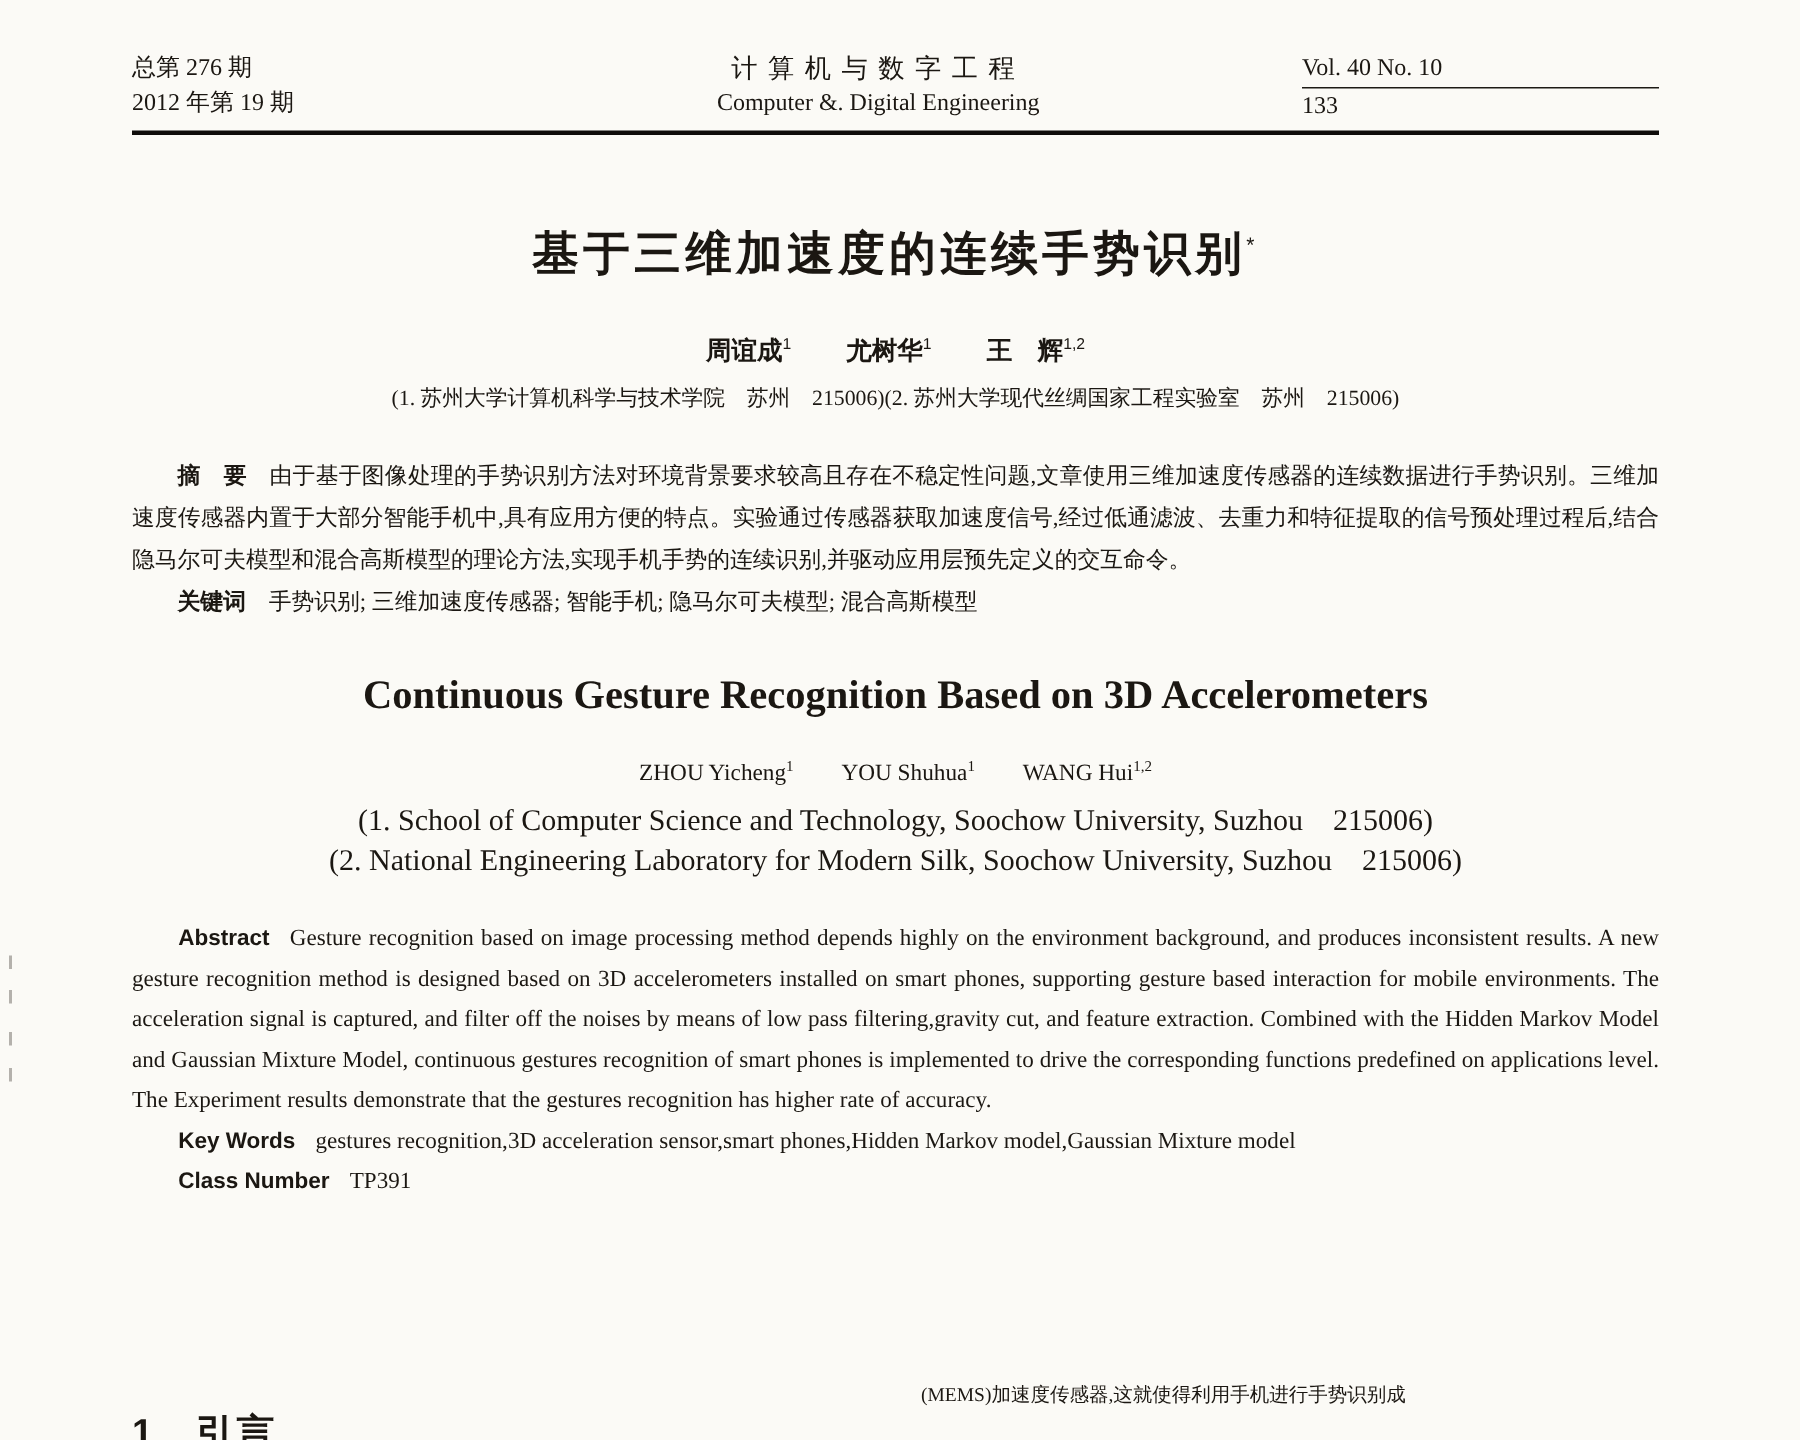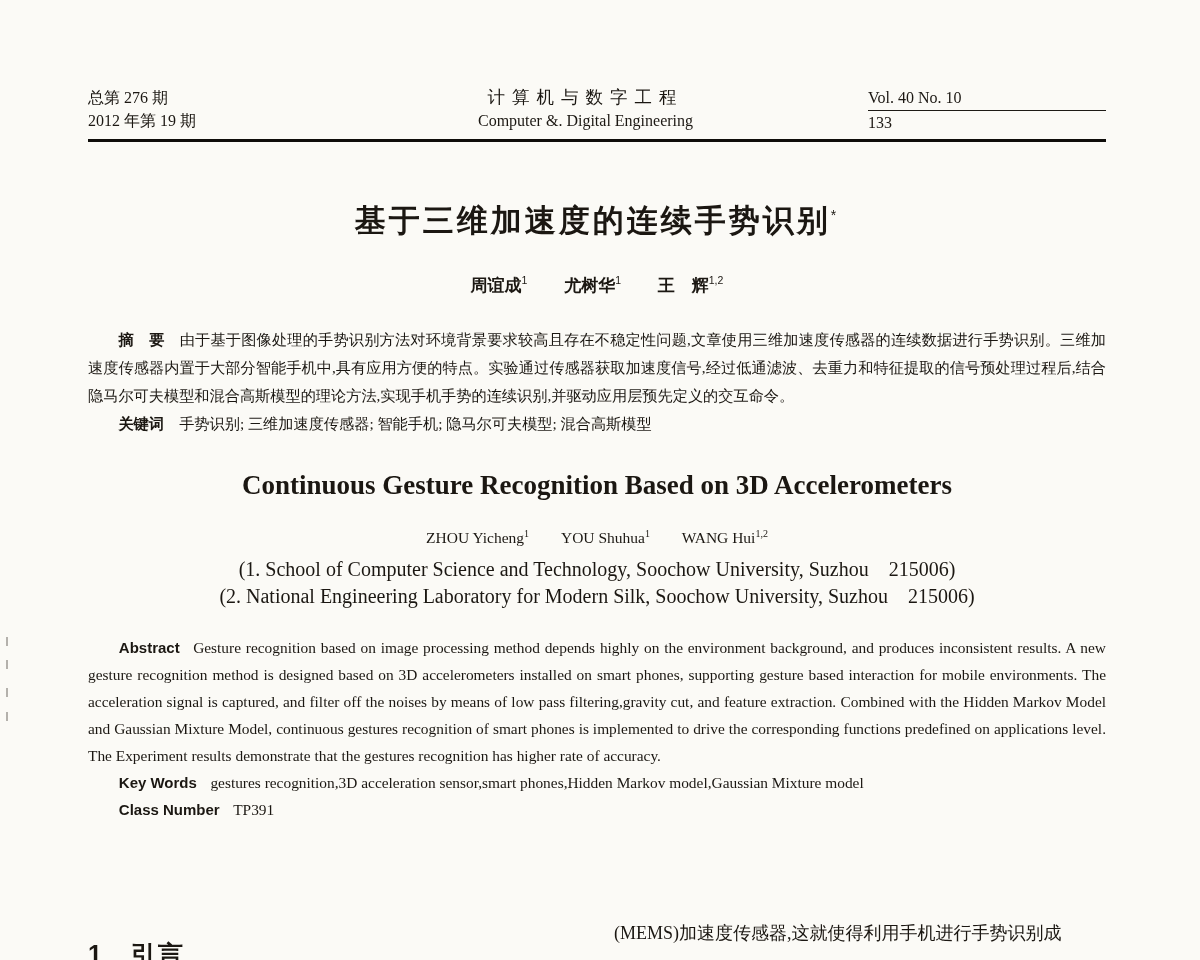--- a/index.html
+++ b/index.html
@@ -8,21 +8,21 @@
     background: #fbfaf6;
     font-family: "Liberation Serif", "DejaVu Serif", serif;
     color: #1b1712;
   }
   .page {
     position: relative;
     width: 1200px; height: 960px;
     overflow: hidden;
     background: #fbfaf6;
   }
-  .content { padding: 48px 94px 0 88px; margin-top: 38px; }
+  .content { padding: 34px 94px 0 88px; }
 
   
   .hdr { display: flex; align-items: flex-start; }
   .hdr-left { width: 215px; font-size: 16px; line-height: 23px; }
   .hdr-center { flex: 1; text-align: center; }
   .hdr-center .l1 { font-size: 17.5px; letter-spacing: 7px; line-height: 23px; }
   .hdr-center .l2 { font-size: 16px; line-height: 23px; }
   .hdr-right { width: 238px; font-size: 16px; line-height: 23px; }
   .hdr-right .l1 { border-bottom: 1.5px solid #1d1a15; padding-bottom: 1px; }
   .rule { border: 0; border-top: 3.5px solid #0f0d0a; margin: 5px 0 0 0; }
@@ -73,21 +73,21 @@
   .bottom {
     position: absolute; left: 88px; right: 94px; top: 914px;
     display: flex; gap: 34px;
   }
   .bcol { flex: 1; min-width: 0; }
   .sec-h {
     margin-top: 24px;
     font-family: "Liberation Sans", "DejaVu Sans", sans-serif;
     font-weight: 700; font-size: 25px; letter-spacing: 2px;
   }
-  .bline { margin-top: 7px; font-size: 18px; }
+  .bline { margin-top: 7px; font-size: 13px; }
 
   
   .artifact {
     position: absolute; left: 6px; width: 2px; height: 9px;
     background: #8d8a84; opacity: 0.65;
   }
   sup { line-height: 0; }
 </style>
 </head>
 <body>
@@ -118,20 +118,21 @@
     <div class="rule"></div>
 
     <div class="cn-title"><span>基于三维加速度的连续手势识别</span><sup>*</sup></div>
 
     <div class="cn-authors">
       <span class="author"><span>周谊成</span><sup>1</sup></span>
       <span class="author"><span>尤树华</span><sup>1</sup></span>
       <span class="author"><span>王　辉</span><sup>1,2</sup></span>
     </div>
 
+    <div class="cn-affil">(1. 苏州大学计算机科学与技术学院　苏州　215006)(2. 苏州大学现代丝绸国家工程实验室　苏州　215006)</div>
 
     <div class="cn-block">
       <p class="cn-abstract"><span class="lab-zh">摘　要</span><span>由于基于图像处理的手势识别方法对环境背景要求较高且存在不稳定性问题,文章使用三维加速度传感器的连续数据进行手势识别。三维加速度传感器内置于大部分智能手机中,具有应用方便的特点。实验通过传感器获取加速度信号,经过低通滤波、去重力和特征提取的信号预处理过程后,结合隐马尔可夫模型和混合高斯模型的理论方法,实现手机手势的连续识别,并驱动应用层预先定义的交互命令。</span></p>
       <p class="cn-kw"><span class="lab-zh">关键词</span><span>手势识别; 三维加速度传感器; 智能手机; 隐马尔可夫模型; 混合高斯模型</span></p>
     </div>
 
     <div class="en-title">Continuous Gesture Recognition Based on 3D Accelerometers</div>
 
     <div class="en-authors">
       <span class="author"><span>ZHOU Yicheng</span><sup>1</sup></span>

